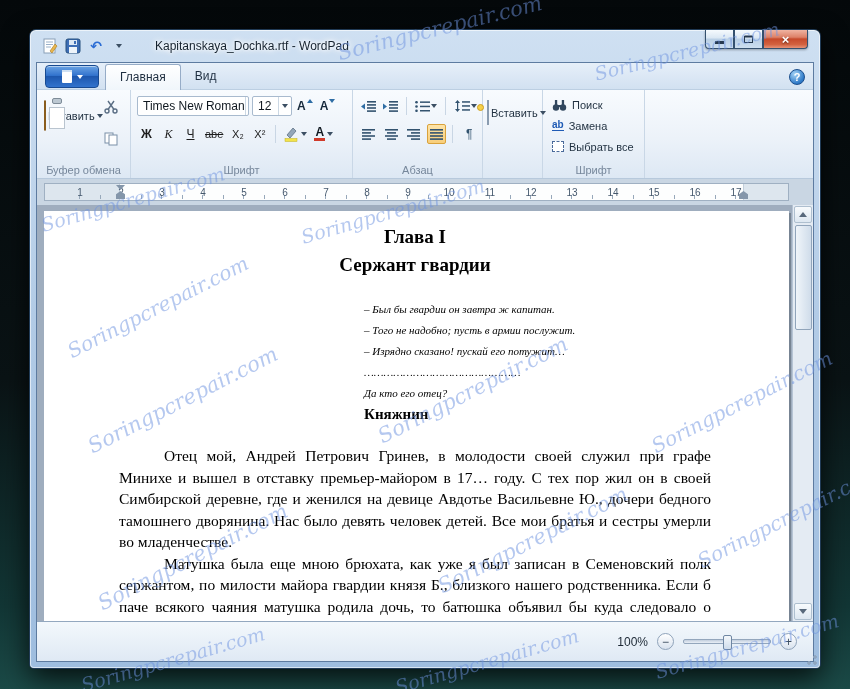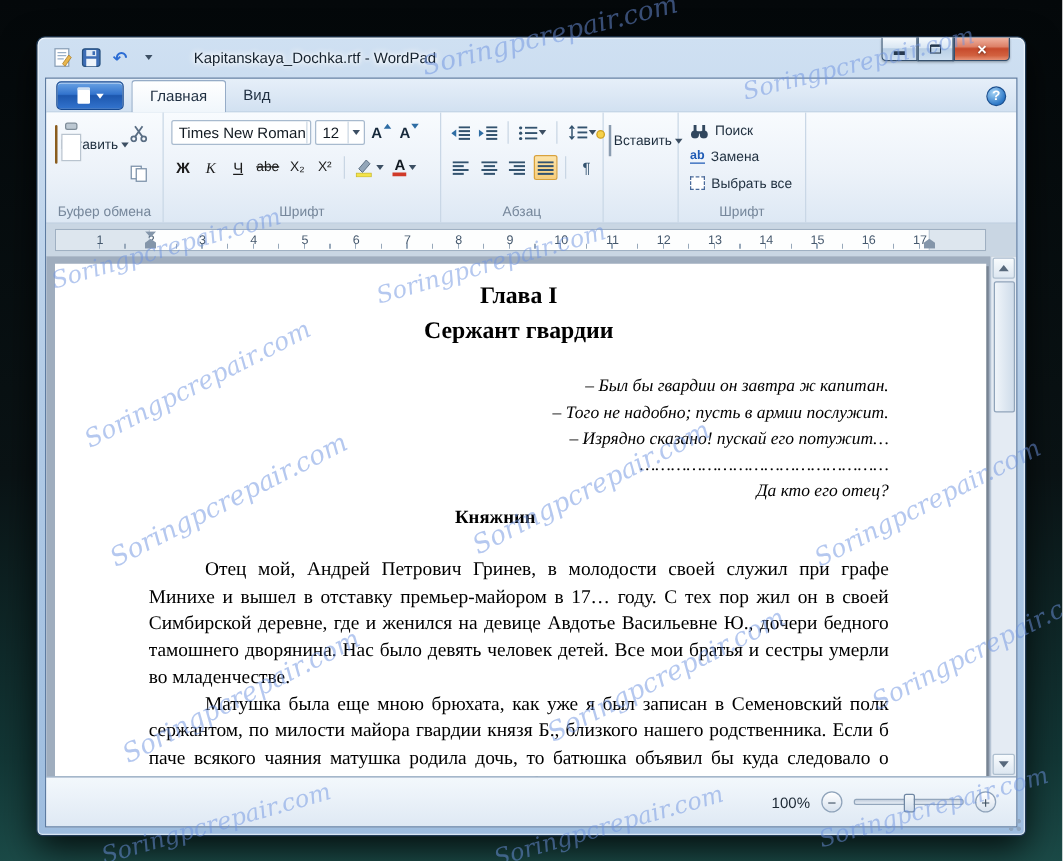--- a/index.html
+++ b/index.html
@@ -100,21 +100,21 @@
   .mark-first{position:absolute;left:71px;top:1px;width:9px;height:5px;background:#8496aa;clip-path:polygon(0 0,100% 0,50% 100%);}
   .mark-hang{position:absolute;left:71px;bottom:1px;width:9px;height:8px;background:#8496aa;clip-path:polygon(50% 0,100% 40%,100% 100%,0 100%,0 40%);}
   .mark-right{position:absolute;left:694px;bottom:1px;width:9px;height:8px;background:#8496aa;clip-path:polygon(50% 0,100% 40%,100% 100%,0 100%,0 40%);}
 
   
   .docarea{position:relative;flex:1;background:#9fadbe;overflow:hidden;}
   .page{position:absolute;left:7px;top:6px;width:745px;height:700px;background:#fff;box-shadow:2px 2px 0 rgba(70,82,96,.45);}
   .pagetext{position:absolute;left:75px;width:592px;top:0;font-family:"Liberation Serif","DejaVu Serif",serif;color:#000;}
   .chapter{text-align:center;font-size:19px;font-weight:bold;margin-top:13px;line-height:26px;}
   .chapter2{text-align:center;font-size:19px;font-weight:bold;line-height:26px;margin-top:2px;}
-  .epigraph{margin:21px 0 0 245px;font-style:italic;font-size:14px;line-height:21px;text-align:right;}
+  .epigraph{margin:21px 0 0 245px;font-style:italic;font-size:11px;line-height:21px;}
   .epi-author{margin-left:245px;font-weight:bold;font-size:15px;line-height:21px;}
   .bodytext{margin-top:20px;font-size:15.5px;line-height:21.5px;text-align:justify;}
   .bodytext p{text-indent:45px;}
 
   
   .vscroll{position:absolute;right:0;top:0;bottom:0;width:21px;background:#e4ebf3;border-left:1px solid #b6c4d4;}
   .scrollbtn{position:absolute;left:1px;width:18px;height:17px;border:1px solid #aebfcf;border-radius:2px;
     background:linear-gradient(180deg,#f8fbfd,#dde7f1);display:flex;align-items:center;justify-content:center;}
   .scrollbtn.up{top:1px;}
   .scrollbtn.down{bottom:1px;}

